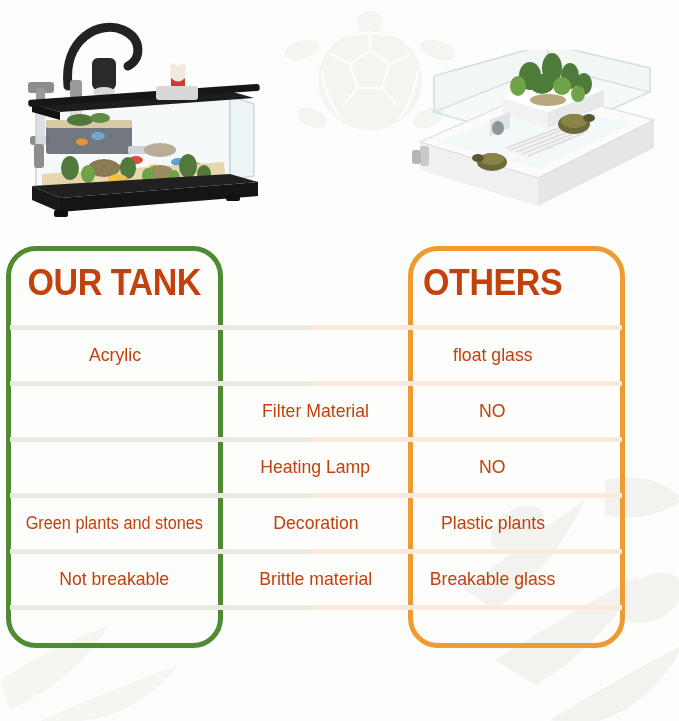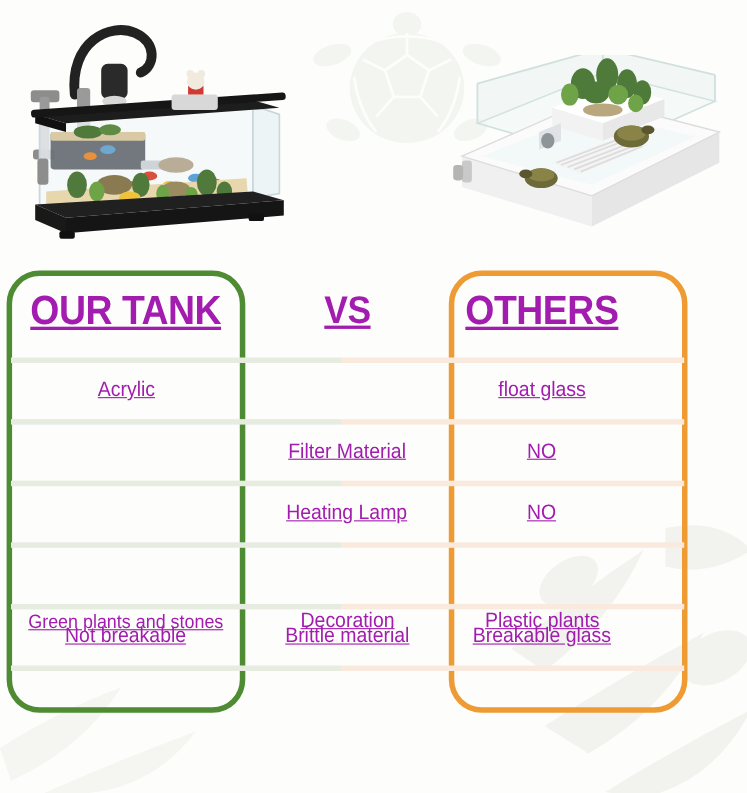--- a/index.html
+++ b/index.html
@@ -74,23 +74,22 @@
     left: 0;
     width: 679px;
     display: flex;
     align-items: center;
   }
   .row .cell {
     display: flex;
     align-items: center;
     justify-content: center;
     box-sizing: border-box;
-    color: #a21caf;
+    color: #c2410c;
     text-align: center;
-    text-decoration: underline;
   }
   .cell-ours   { position: absolute; left: 6px;   width: 217px; }
   .cell-mid    { position: absolute; left: 228px; width: 175px; }
   .cell-others { position: absolute; left: 384px; width: 217px; }
 
   
   #row-header { top: 0; height: 85px; }
   #row-header .cell { height: 85px; }
   #row-header .cell span {
     font-weight: 700;
@@ -306,23 +305,20 @@
 
   <div class="card" id="card-ours"></div>
   <div class="card" id="card-others"></div>
 
   <div id="grid">
 
     <div class="row" id="row-header">
       <div class="cell cell-ours">
         <span>OUR TANK</span>
       </div>
-      <div class="cell cell-mid">
-        <span>VS</span>
-      </div>
       <div class="cell cell-others">
         <span>OTHERS</span>
       </div>
     </div>
 
     <div class="divider" style="top:85px;">
       <div class="seg-left"></div>
         <div class="seg-right"></div>
     </div>
 
@@ -358,21 +354,21 @@
       </div>
       <div class="cell cell-others">
         <span>NO</span>
       </div>
     </div>
     <div class="divider" style="top:253px;">
       <div class="seg-left"></div>
         <div class="seg-right"></div>
     </div>
 
-    <div class="row row-data" style="top:258px;margin-top:42px;">
+    <div class="row row-data" style="top:258px;">
       <div class="cell cell-ours">
         <span class="long">Green plants and stones</span>
       </div>
       <div class="cell cell-mid">
         <span>Decoration</span>
       </div>
       <div class="cell cell-others">
         <span>Plastic plants</span>
       </div>
     </div>

